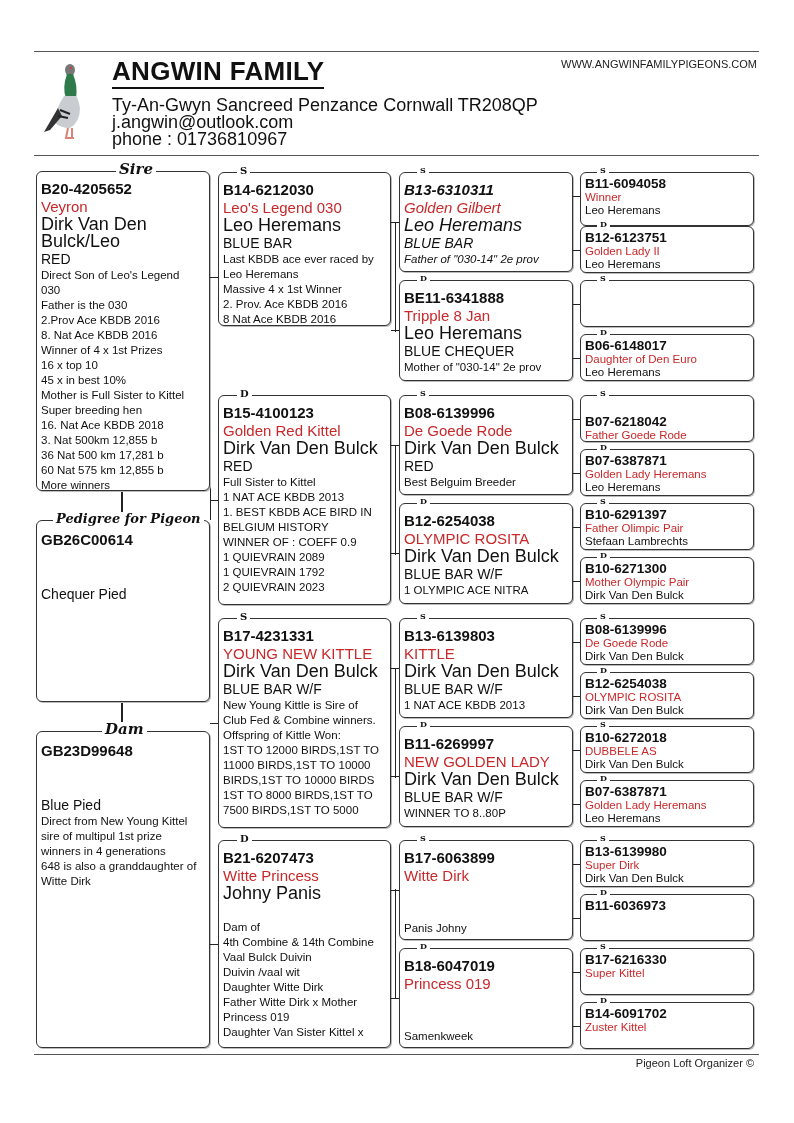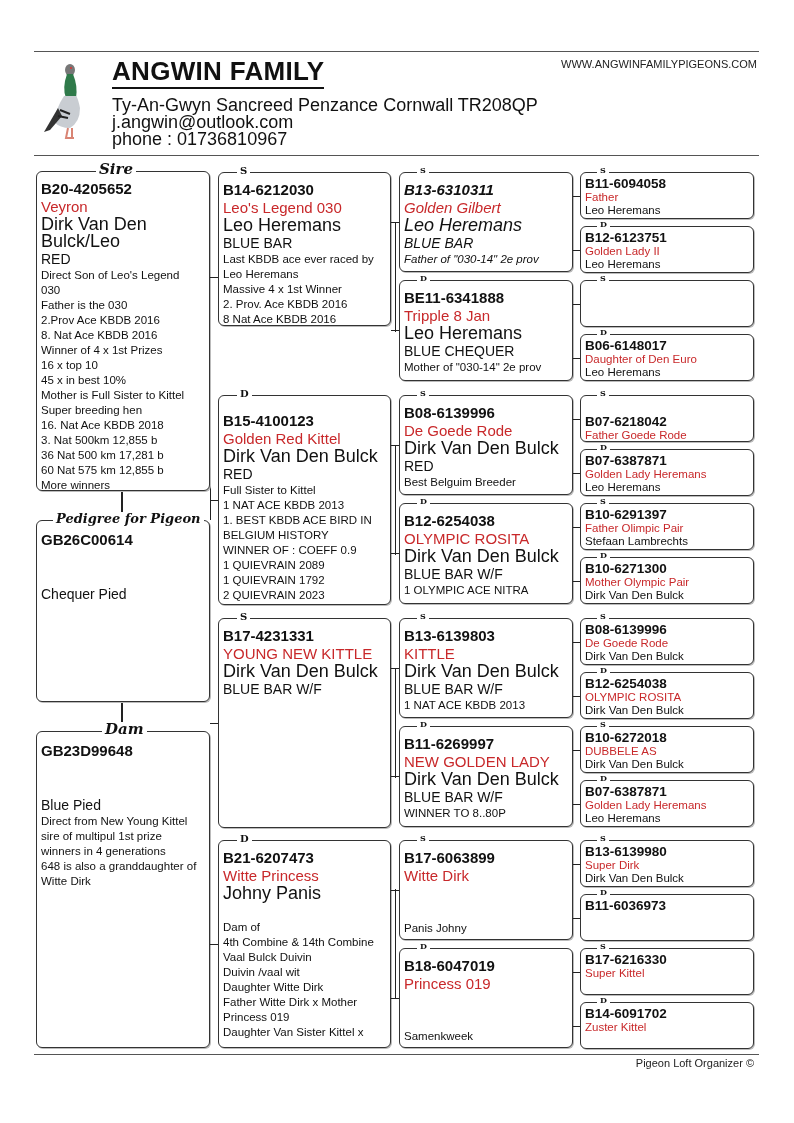--- a/index.html
+++ b/index.html
@@ -78,21 +78,21 @@
 16 x top 10
 45 x in best 10%
 Mother is Full Sister to Kittel
 Super breeding hen
 16. Nat Ace KBDB 2018
 3. Nat 500km 12,855 b
 36 Nat 500 km 17,281 b
 60 Nat 575 km 12,855 b
 More winners</div>
 </div>
-<div class="box-label lbl-big" style="left:96px; top:162px;">Sire</div>
+<div class="box-label lbl-big" style="left:116px; top:162px;">Sire</div>
 
 <div class="box" style="left:36px; top:520px; width:174px; height:182px; padding-top:10px;">
   <div class="ring">GB26C00614</div>
   <div class="spacer2"></div>
   <div class="color">Chequer Pied</div>
 </div>
 <div class="box-label lbl-big" style="left:53px; top:512px; font-size:13px;">Pedigree for Pigeon</div>
 
 <div class="box" style="left:36px; top:731px; width:174px; height:317px; padding-top:10px;">
   <div class="ring">GB23D99648</div>
@@ -115,41 +115,49 @@
 Leo Heremans
 Massive 4 x 1st Winner
 2. Prov. Ace KBDB 2016
 8 Nat Ace KBDB 2016
 4 x 1st prize, 16 x top 10, 45 x
 best 10%
 Full brother to Natasha super</div>
 </div>
 <div class="box-label lbl-small" style="left:237px; top:166px;">S</div>
 
-<div class="box" style="left:218px; top:395px; width:173px; height:210px; padding-top:16px;">
+<div class="box" style="left:218px; top:395px; width:173px; height:210px; padding-top:8px;">
   <div class="ring">B15-4100123</div>
   <div class="name">Golden Red Kittel</div>
   <div class="owner">Dirk Van Den Bulck</div>
   <div class="color">RED</div>
   <div class="notes">Full Sister to Kittel
 1 NAT ACE KBDB 2013
 1. BEST KBDB ACE BIRD IN
 BELGIUM HISTORY
 WINNER OF :  COEFF 0.9
 1 QUIEVRAIN     2089
 1 QUIEVRAIN     1792
 2 QUIEVRAIN     2023</div>
 </div>
 <div class="box-label lbl-small" style="left:237px; top:389px;">D</div>
 
 <div class="box" style="left:218px; top:618px; width:173px; height:210px; padding-top:8px;">
   <div class="ring">B17-4231331</div>
   <div class="name">YOUNG NEW KITTLE</div>
   <div class="owner">Dirk Van Den Bulck</div>
   <div class="color">BLUE BAR W/F</div>
+  <div class="notes">New Young Kittle is Sire of
+Club Fed &amp; Combine winners.
+Offspring of Kittle Won:
+1ST TO 12000 BIRDS,1ST TO
+11000 BIRDS,1ST TO 10000
+BIRDS,1ST TO 10000 BIRDS
+1ST TO  8000 BIRDS,1ST TO
+7500 BIRDS,1ST TO  5000</div>
 </div>
 <div class="box-label lbl-small" style="left:237px; top:612px;">S</div>
 
 <div class="box" style="left:218px; top:840px; width:173px; height:208px; padding-top:8px;">
   <div class="ring">B21-6207473</div>
   <div class="name">Witte Princess</div>
   <div class="owner">Johny Panis</div>
   <div class="spacer"></div>
   <div class="notes">Dam of
 4th Combine &amp; 14th Combine
@@ -226,23 +234,23 @@
 
 <div class="box" style="left:399px; top:948px; width:174px; height:100px; padding-top:8px;">
   <div class="ring">B18-6047019</div>
   <div class="name">Princess 019</div>
   <div class="spacer2"></div>
   <div class="notes">Samenkweek</div>
 </div>
 <div class="box-label lbl-small" style="left:417px; top:942px; font-size:8px;">D</div>
 
 <div id="gen4-container">
-    <div class="box" style="left: 580px; top: 172px; width: 174px; height: 47px; padding-top: 3px;">
+    <div class="box" style="left: 580px; top: 172px; width: 174px; height: 54px; padding-top: 3px;">
       <div class="ring sm">B11-6094058</div>
-      <div class="name sm">Father</div>
+      <div class="name sm">Winner</div>
       <div class="owner sm">Leo Heremans</div>
     </div>
     <div class="box-label lbl-small" style="left: 597px; top: 166px; font-size: 8px;">S</div>
     <div class="conn" style="left: 573px; top: 196px; width: 7px; height: 1px;"></div>
     <div class="box" style="left: 580px; top: 226px; width: 174px; height: 47px; padding-top: 3px;">
       <div class="ring sm">B12-6123751</div>
       <div class="name sm">Golden Lady II</div>
       <div class="owner sm">Leo Heremans</div>
     </div>
     <div class="box-label lbl-small" style="left: 597px; top: 220px; font-size: 8px;">D</div>

